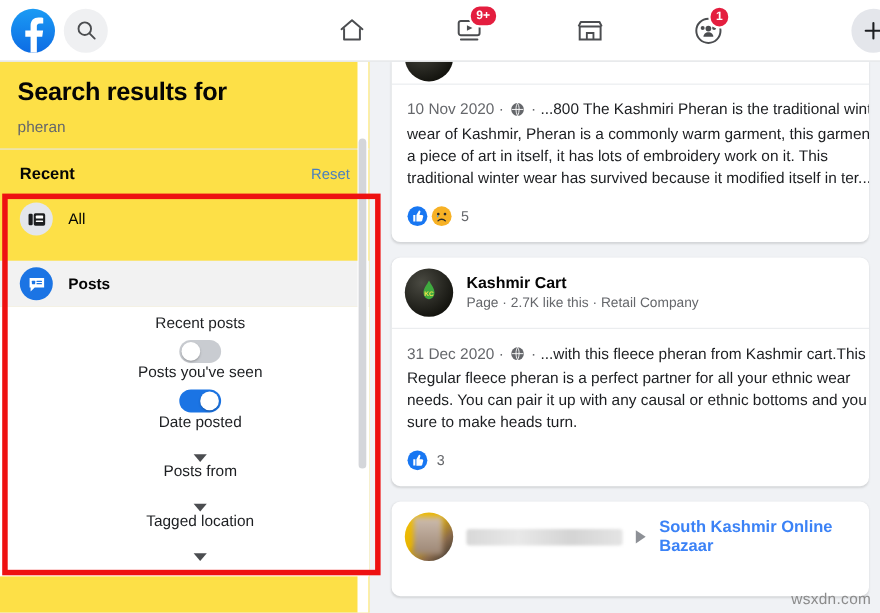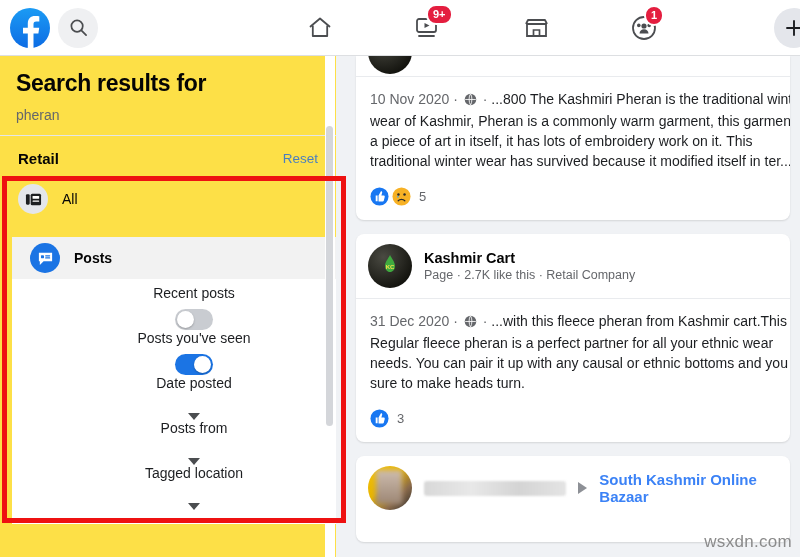--- a/index.html
+++ b/index.html
@@ -58,21 +58,21 @@
   .sb-reset { font-size: 13.5px; color: #4a7fbf; cursor: pointer; margin-left: 28px; }
 
   .filter-row { display: flex; align-items: center; gap: 14px; height: 44px; padding-left: 2px; }
   .circle-icon { width: 30px; height: 30px; border-radius: 50%; background: #e4e6eb;
     display: flex; align-items: center; justify-content: center; flex: none; }
   .circle-icon.blue { background: #1b74e4; }
   .filter-label { font-size: 14px; color: #050505; }
   .filter-label.bold { font-weight: bold; }
 
   
-  .posts-panel { position: absolute; left: 12px; top: 181px; width: 336px; }
+  .posts-panel { position: absolute; left: 0; top: 181px; width: 336px; }
   .posts-head { display: flex; align-items: center; gap: 14px; height: 42px;
     padding-left: 18px; background: #f2f2f2; }
   .posts-body { background: #ffffff; padding: 6px 0 14px 0; }
   .sub-row { display: flex; align-items: center; justify-content: space-between;
     height: 45px; padding: 0 26px 0 54px; flex-direction: column; }
   .sub-label { font-size: 14px; color: #1c1e21; }
 
   .toggle { width: 38px; height: 21px; border-radius: 11px; position: relative; flex: none; }
   .toggle.off { background: #c9ccd1; }
   .toggle.on { background: #1b74e4; }
@@ -127,21 +127,21 @@
     filter: blur(1.3px); }
   .avatar.blurpic { background: linear-gradient(135deg,#f2c10a 0%,#e8b400 40%,#8a6a4a 70%,#2b2b2b 100%);
     position: relative; }
   .avatar.blurpic::after { content:""; position:absolute; left:8px; top:4px;
     width:26px; height:34px; background: linear-gradient(180deg,#cdbcae,#9c8674);
     filter: blur(2.5px); }
   .arrow-tri { width: 0; height: 0; border-top: 6px solid transparent;
     border-bottom: 6px solid transparent; border-left: 9px solid #8d9096; flex: none; }
   .bazaar-name { font-size: 15px; font-weight: bold; color: #3b82f6; }
 
-  .watermark { position: absolute; right: 8px; bottom: 5px; font-size: 17px;
+  .watermark { position: absolute; right: 8px; bottom: 5px; font-size: 14px;
     color: #8b8b8b; font-family: "Liberation Sans", sans-serif; letter-spacing: .3px; z-index: 40; }
 </style>
 </head>
 <body>
 
 <div class="app">
 
   <div class="topbar">
     <div class="topbar-left">
       <div class="fb-logo">
@@ -202,21 +202,21 @@
   </div>
 
   <div class="sidebar">
     <div class="sb-inner">
       <div class="sb-title">Search results for</div>
       <div class="sb-query">pheran</div>
     </div>
     <div class="sb-divider"></div>
     <div class="sb-inner">
       <div class="sb-filters-row">
-        <span class="sb-filters-label">Retail</span>
+        <span class="sb-filters-label">Recent</span>
         <span class="sb-reset">Reset</span>
       </div>
 
       <div class="filter-row">
         <span class="circle-icon">
           <svg width="17" height="17" viewBox="0 0 18 18">
             <rect x="1" y="3.5" width="4" height="11" rx="1.2" fill="#1c1e21"></rect>
             <rect x="6" y="3" width="11" height="12" rx="1.6" fill="#1c1e21"></rect>
             <rect x="8" y="5.2" width="7" height="3" rx=".6" fill="#fff"></rect>
             <rect x="8" y="10" width="7" height="1.5" rx=".6" fill="#fff"></rect>

